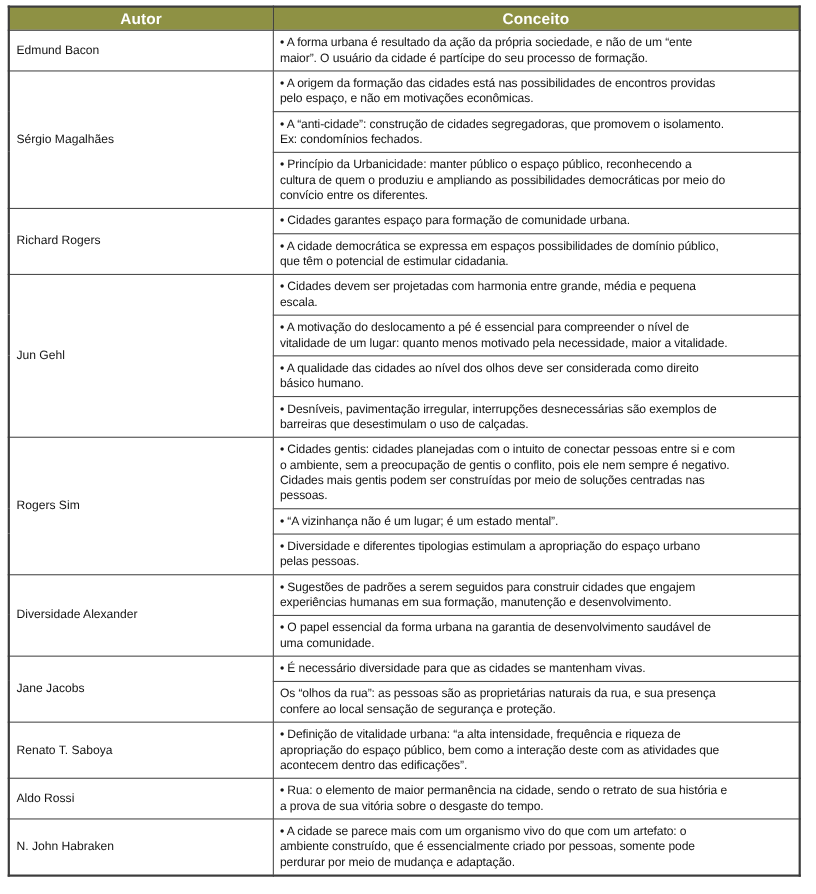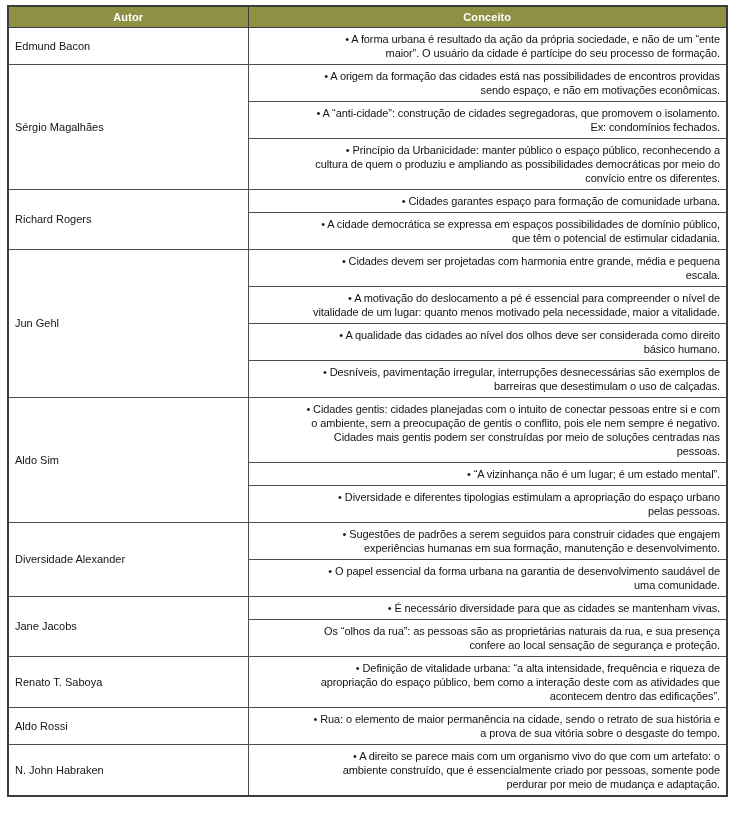--- a/index.html
+++ b/index.html
@@ -23,21 +23,21 @@
     position:absolute;left:7px;top:5px;
     width:721px;
     border-collapse:collapse;
     table-layout:fixed;
     border:2px solid var(--border-outer);
   }
   col.col-author{width:240px;}
   th{
     background:var(--header-bg);
     color:var(--header-text);
-    font-size:11px;
+    font-size:14px;
     font-weight:bold;
     text-align:center;
     height:21px;
     padding:1px 2px;
     border:1px solid var(--border-outer);
     letter-spacing:0.1px;
   }
   td{
     border:1px solid var(--border-inner);
     font-size:11px;
@@ -47,21 +47,21 @@
   td.author{
     text-align:left;
     padding:2px 6px;
     line-height:14px;
   }
   td.concept{
     padding:4px 6px;
     line-height:14px;
     white-space:pre-line;
     letter-spacing:-0.1px;
-    text-align:right;
+    text-align:left;
   }
 </style>
 </head>
 <body>
 
 <div class="page">
   <table class="concepts">
     <colgroup>
       <col class="col-author">
       <col class="col-concept">
@@ -74,21 +74,21 @@
     </thead>
     <tbody>
         <tr>
           <td class="author" rowspan="1">Edmund Bacon</td>
           <td class="concept">• A forma urbana é resultado da ação da própria sociedade, e não de um “ente
 maior”. O usuário da cidade é partícipe do seu processo de formação.</td>
         </tr>
         <tr>
           <td class="author" rowspan="3">Sérgio Magalhães</td>
           <td class="concept">• A origem da formação das cidades está nas possibilidades de encontros providas
-sendo espaço, e não em motivações econômicas.</td>
+pelo espaço, e não em motivações econômicas.</td>
         </tr>
         <tr>
           <td class="concept">• A “anti-cidade”: construção de cidades segregadoras, que promovem o isolamento.
 Ex: condomínios fechados.</td>
         </tr>
         <tr>
           <td class="concept">• Princípio da Urbanicidade: manter público o espaço público, reconhecendo a
 cultura de quem o produziu e ampliando as possibilidades democráticas por meio do
 convício entre os diferentes.</td>
         </tr>
@@ -111,21 +111,21 @@
         </tr>
         <tr>
           <td class="concept">• A qualidade das cidades ao nível dos olhos deve ser considerada como direito
 básico humano.</td>
         </tr>
         <tr>
           <td class="concept">• Desníveis, pavimentação irregular, interrupções desnecessárias são exemplos de
 barreiras que desestimulam o uso de calçadas.</td>
         </tr>
         <tr>
-          <td class="author" rowspan="3">Aldo Sim</td>
+          <td class="author" rowspan="3">Rogers Sim</td>
           <td class="concept">• Cidades gentis: cidades planejadas com o intuito de conectar pessoas entre si e com
 o ambiente, sem a preocupação de gentis o conflito, pois ele nem sempre é negativo.
 Cidades mais gentis podem ser construídas por meio de soluções centradas nas
 pessoas.</td>
         </tr>
         <tr>
           <td class="concept">• “A vizinhança não é um lugar; é um estado mental”.</td>
         </tr>
         <tr>
           <td class="concept">• Diversidade e diferentes tipologias estimulam a apropriação do espaço urbano
@@ -154,19 +154,19 @@
 apropriação do espaço público, bem como a interação deste com as atividades que
 acontecem dentro das edificações”.</td>
         </tr>
         <tr>
           <td class="author" rowspan="1">Aldo Rossi</td>
           <td class="concept">• Rua: o elemento de maior permanência na cidade, sendo o retrato de sua história e
 a prova de sua vitória sobre o desgaste do tempo.</td>
         </tr>
         <tr>
           <td class="author" rowspan="1">N. John Habraken</td>
-          <td class="concept">• A direito se parece mais com um organismo vivo do que com um artefato: o
+          <td class="concept">• A cidade se parece mais com um organismo vivo do que com um artefato: o
 ambiente construído, que é essencialmente criado por pessoas, somente pode
 perdurar por meio de mudança e adaptação.</td>
         </tr>
       </tbody>
   </table>
 </div>
 
 </body></html>

